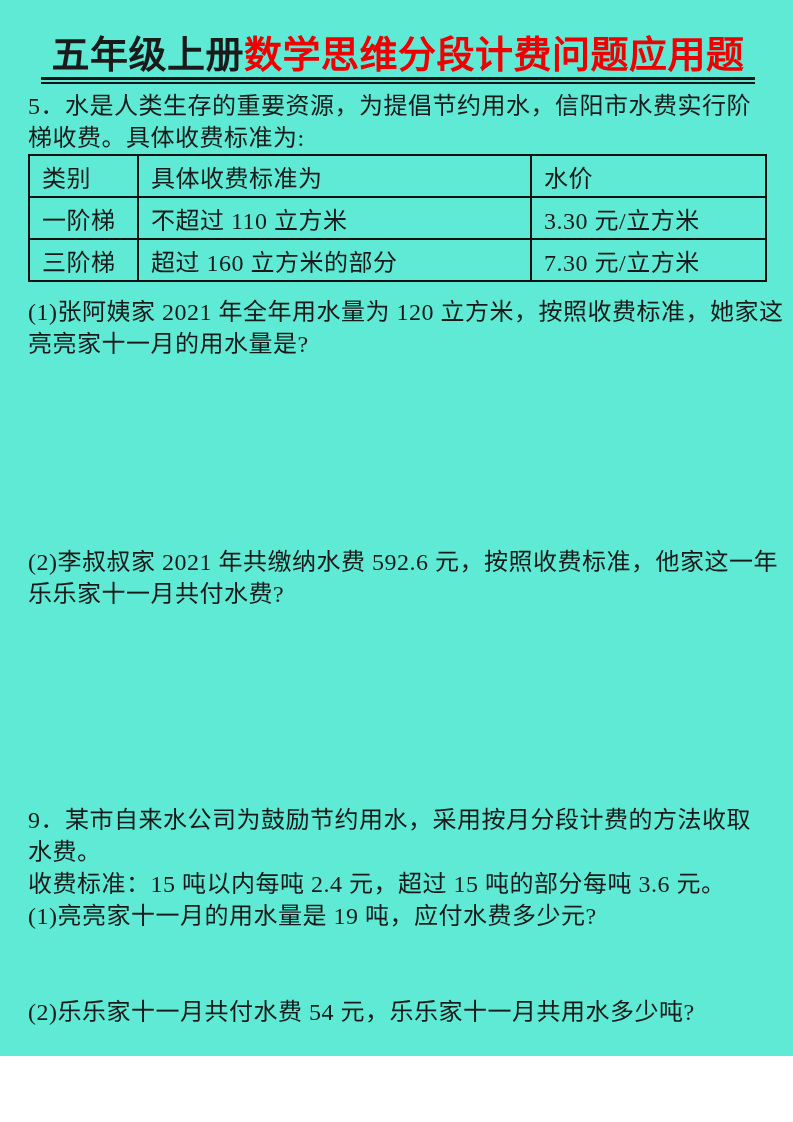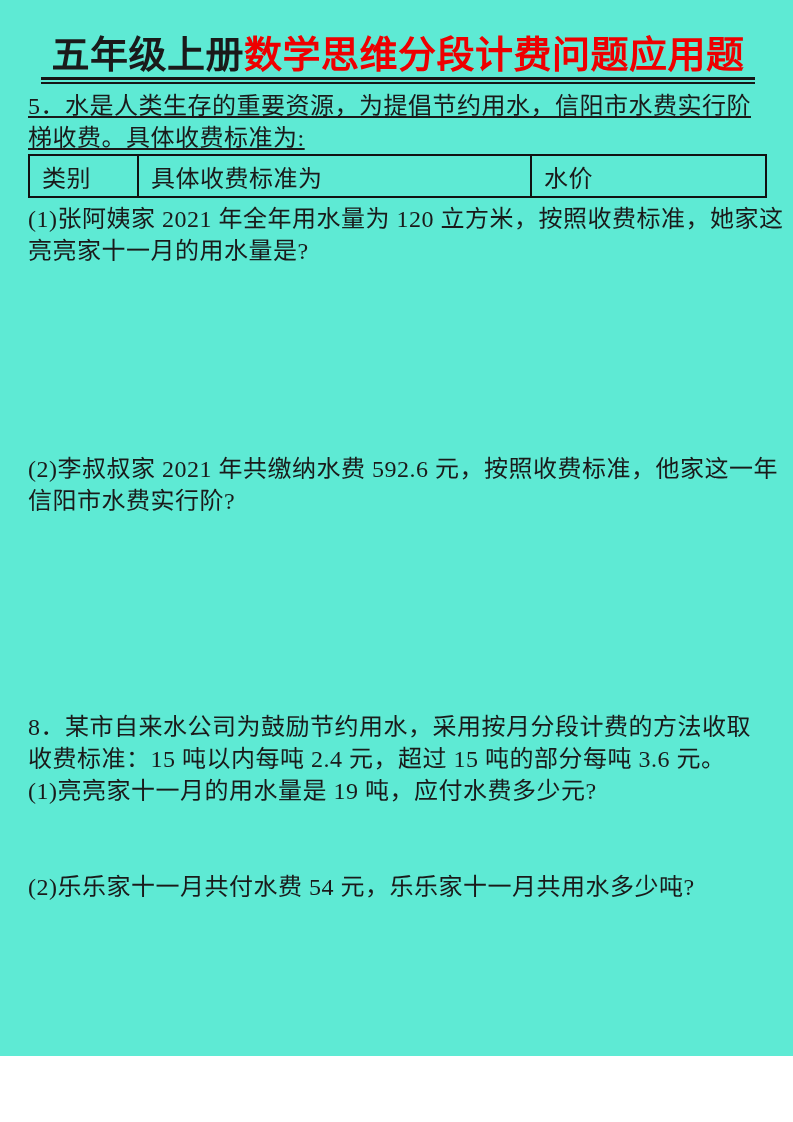--- a/index.html
+++ b/index.html
@@ -29,22 +29,22 @@
   }
   .title-text { font-size: 38px; font-weight: bold; letter-spacing: 0.5px; }
   .title-red { color: #ee0000; }
   
   .line {
     font-size: 24px;
     line-height: 32px;
     white-space: nowrap;
     letter-spacing: 0.5px;
   }
-  .p5-intro { margin-top: 6px; text-decoration: underline; }
-  .after-table { margin-top: 5px; }
+  .p5-intro { margin-top: 6px; }
+  .after-table { margin-top: 14px; }
   
   table.fee-table {
     border-collapse: collapse;
     table-layout: fixed;
     width: 737px;
     margin-top: 0;
   }
   .fee-table td {
     border: 2px solid #111111;
     font-size: 24px;
@@ -97,39 +97,50 @@
       <col style="width:109px">
       <col style="width:393px">
       <col style="width:235px">
     </colgroup>
     <tbody>
       <tr>
         <td>类别</td>
         <td>具体收费标准为</td>
         <td>水价</td>
       </tr>
+      <tr>
+        <td>一阶梯</td>
+        <td>不超过 110 立方米</td>
+        <td>3.30 元/立方米</td>
+      </tr>
+      <tr>
+        <td>三阶梯</td>
+        <td>超过 160 立方米的部分</td>
+        <td>7.30 元/立方米</td>
+      </tr>
     </tbody>
   </table>
 
   <div class="after-table">
     <div class="line">(1)张阿姨家 2021 年全年用水量为 120 立方米，按照收费标准，她家这</div>
     <div class="line">亮亮家十一月的用水量是?</div>
   </div>
 
   <div class="answer-space space-a"></div>
 
   <div>
     <div class="line">(2)李叔叔家 2021 年共缴纳水费 592.6 元，按照收费标准，他家这一年</div>
-    <div class="line">信阳市水费实行阶?</div>
+    <div class="line">乐乐家十一月共付水费?</div>
   </div>
 
   <div class="answer-space space-b"></div>
 
   <div>
-    <div class="line">8．某市自来水公司为鼓励节约用水，采用按月分段计费的方法收取</div>
+    <div class="line">9．某市自来水公司为鼓励节约用水，采用按月分段计费的方法收取</div>
+    <div class="line">水费。</div>
   </div>
   <div class="line">收费标准：15 吨以内每吨 2.4 元，超过 15 吨的部分每吨 3.6 元。</div>
   <div class="line">(1)亮亮家十一月的用水量是 19 吨，应付水费多少元?</div>
 
   <div class="answer-space space-c"></div>
 
   <div class="line">(2)乐乐家十一月共付水费 54 元，乐乐家十一月共用水多少吨?</div>
 
   <div class="footer">第 2 页 共 10 页</div>
 

